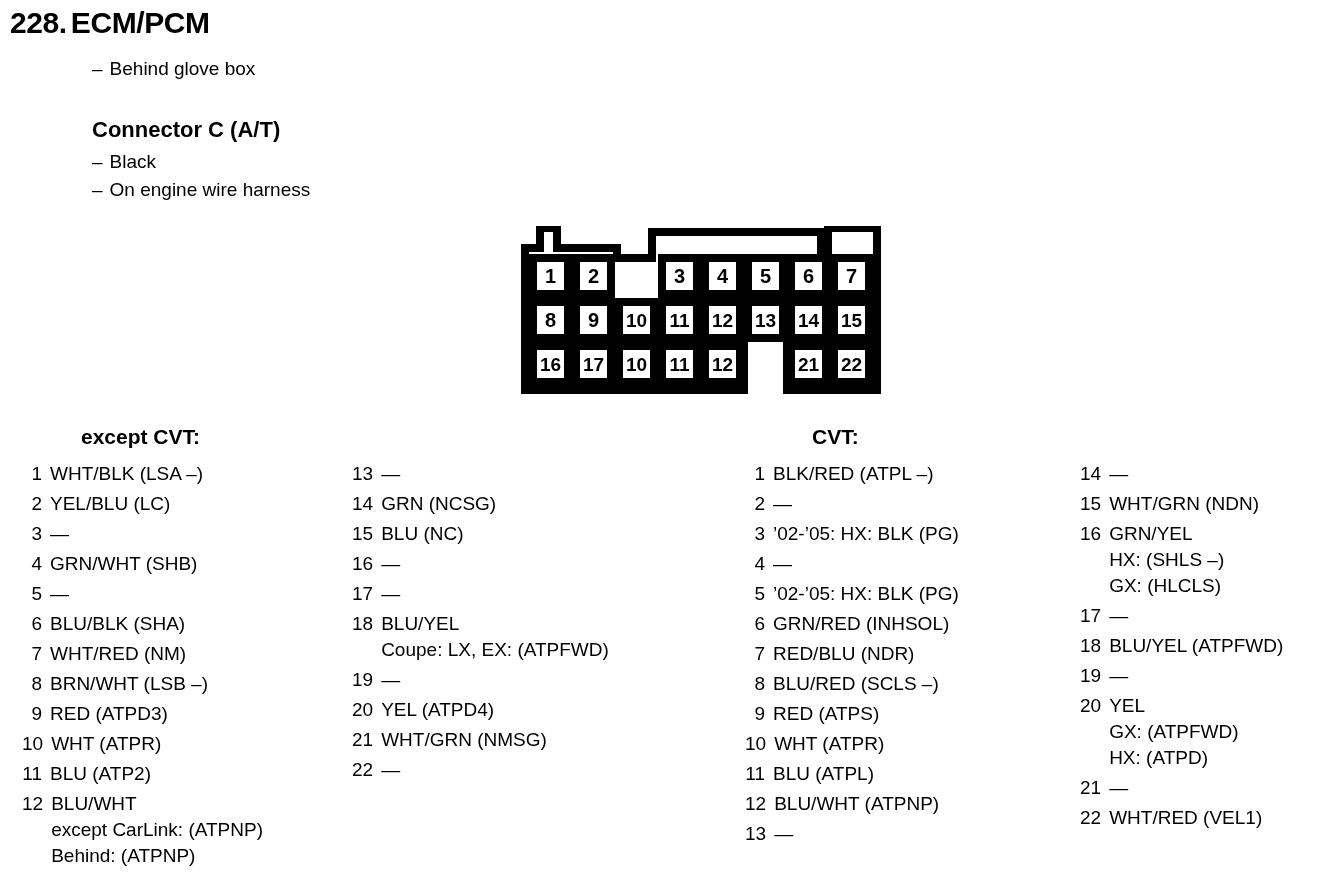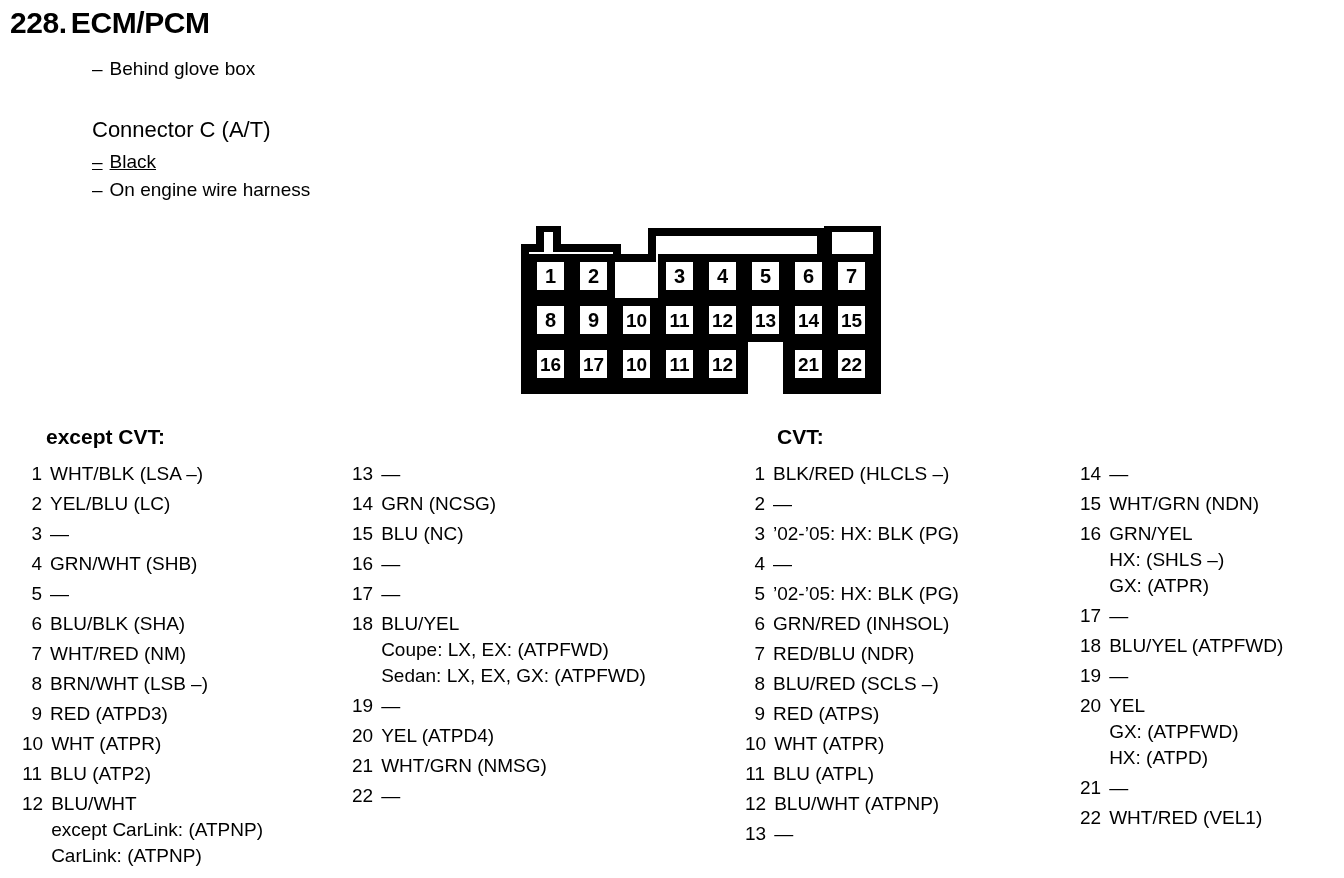--- a/index.html
+++ b/index.html
@@ -38,42 +38,43 @@
     text-align: center;
   }
   .sub-line .dash { margin-right: 7px; }
 
   .loc-line   { top: 58px; }
   .conn-title {
     position: absolute;
     left: 92px;
     top: 117px;
     font-size: 22px;
-    font-weight: normal;
-    white-space: nowrap;
-  }
-  .color-line   { top: 151px; text-decoration: underline; }
+    font-weight: bold;
+    white-space: nowrap;
+  }
+  .color-line   { top: 151px; }
   .harness-line { top: 179px; }
 
   
   #connector-drawing {
     position: absolute;
     left: 520px;
     top: 226px;
     width: 372px;
     height: 168px;
   }
   #connector-drawing svg { display: block; }
 
   
   .group-heading {
     position: absolute;
     font-size: 21px;
     font-weight: bold;
     white-space: nowrap;
+    margin-left: 35px;
   }
   #heading-except-cvt { left: 46px;  top: 425px; }
   #heading-cvt        { left: 777px; top: 425px; }
 
   .pin-column {
     position: absolute;
     font-size: 19px;
   }
   #col-a { left: 22px;   top: 461px; width: 330px; }
   #col-b { left: 352px;  top: 461px; width: 380px; }
@@ -217,21 +218,21 @@
     <div class="pin-row">
       <div class="pin-num">10</div>
       <div class="pin-val"><span>WHT (ATPR)</span></div>
     </div>
     <div class="pin-row">
       <div class="pin-num">11</div>
       <div class="pin-val"><span>BLU (ATP2)</span></div>
     </div>
     <div class="pin-row">
       <div class="pin-num">12</div>
-      <div class="pin-val"><span>BLU/WHT</span><span class="sub-note">except CarLink: (ATPNP)</span><span class="sub-note">CarLink: (ATPNP)</span></div>
+      <div class="pin-val"><span>BLU/WHT</span><span class="sub-note">except CarLink: (ATPNP)</span><span class="sub-note">Behind: (ATPNP)</span></div>
     </div>
   </div>
 <div class="pin-column" id="col-b">
     <div class="pin-row">
       <div class="pin-num">13</div>
       <div class="pin-val"><span>—</span></div>
     </div>
     <div class="pin-row">
       <div class="pin-num">14</div>
       <div class="pin-val"><span>GRN (NCSG)</span></div>
@@ -243,21 +244,21 @@
     <div class="pin-row">
       <div class="pin-num">16</div>
       <div class="pin-val"><span>—</span></div>
     </div>
     <div class="pin-row">
       <div class="pin-num">17</div>
       <div class="pin-val"><span>—</span></div>
     </div>
     <div class="pin-row">
       <div class="pin-num">18</div>
-      <div class="pin-val"><span>BLU/YEL</span><span class="sub-note">Coupe: LX, EX: (ATPFWD)</span><span class="sub-note">Sedan: LX, EX, GX: (ATPFWD)</span></div>
+      <div class="pin-val"><span>BLU/YEL</span><span class="sub-note">Coupe: LX, EX: (ATPFWD)</span></div>
     </div>
     <div class="pin-row">
       <div class="pin-num">19</div>
       <div class="pin-val"><span>—</span></div>
     </div>
     <div class="pin-row">
       <div class="pin-num">20</div>
       <div class="pin-val"><span>YEL (ATPD4)</span></div>
     </div>
     <div class="pin-row">
@@ -265,21 +266,21 @@
       <div class="pin-val"><span>WHT/GRN (NMSG)</span></div>
     </div>
     <div class="pin-row">
       <div class="pin-num">22</div>
       <div class="pin-val"><span>—</span></div>
     </div>
   </div>
 <div class="pin-column" id="col-c">
     <div class="pin-row">
       <div class="pin-num">1</div>
-      <div class="pin-val"><span>BLK/RED (HLCLS –)</span></div>
+      <div class="pin-val"><span>BLK/RED (ATPL –)</span></div>
     </div>
     <div class="pin-row">
       <div class="pin-num">2</div>
       <div class="pin-val"><span>—</span></div>
     </div>
     <div class="pin-row">
       <div class="pin-num">3</div>
       <div class="pin-val"><span>’02-’05: HX: BLK (PG)</span></div>
     </div>
     <div class="pin-row">
@@ -327,21 +328,21 @@
     <div class="pin-row">
       <div class="pin-num">14</div>
       <div class="pin-val"><span>—</span></div>
     </div>
     <div class="pin-row">
       <div class="pin-num">15</div>
       <div class="pin-val"><span>WHT/GRN (NDN)</span></div>
     </div>
     <div class="pin-row">
       <div class="pin-num">16</div>
-      <div class="pin-val"><span>GRN/YEL</span><span class="sub-note">HX: (SHLS –)</span><span class="sub-note">GX: (ATPR)</span></div>
+      <div class="pin-val"><span>GRN/YEL</span><span class="sub-note">HX: (SHLS –)</span><span class="sub-note">GX: (HLCLS)</span></div>
     </div>
     <div class="pin-row">
       <div class="pin-num">17</div>
       <div class="pin-val"><span>—</span></div>
     </div>
     <div class="pin-row">
       <div class="pin-num">18</div>
       <div class="pin-val"><span>BLU/YEL (ATPFWD)</span></div>
     </div>
     <div class="pin-row">

